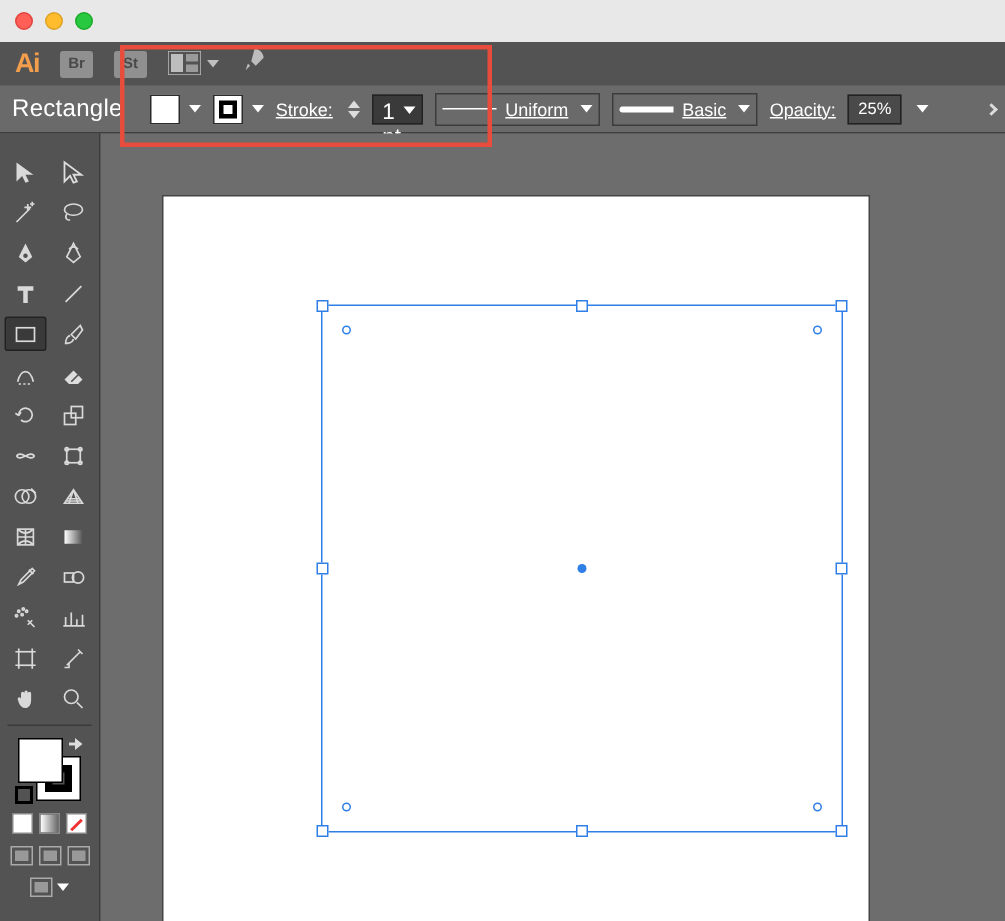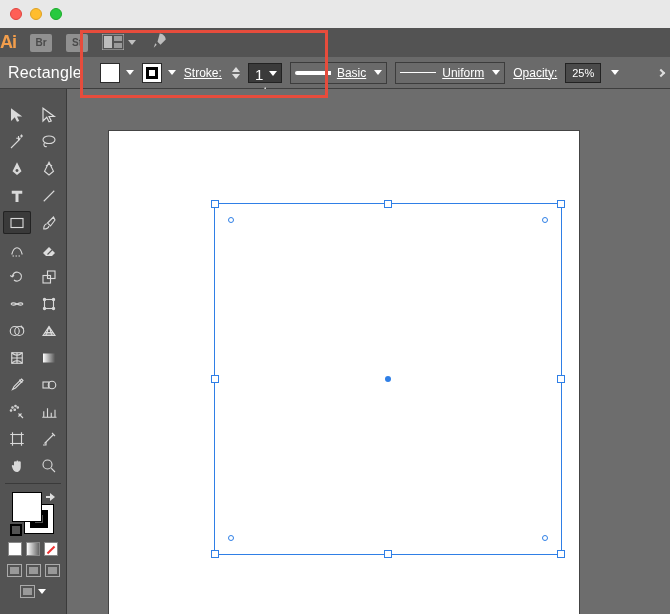--- a/index.html
+++ b/index.html
@@ -6,21 +6,21 @@
     body { width: 670px; height: 614px; background: #545454; overflow: hidden; position: relative; }
 
     
     .titlebar { height: 28px; background: #e8e8e8; display: flex; align-items: center; padding-left: 10px; gap: 8px; }
     .tl-btn { width: 12px; height: 12px; border-radius: 50%; }
     .tl-close { background: #ff5f57; border: 1px solid #e0443e; }
     .tl-min   { background: #ffbd2e; border: 1px solid #dea123; }
     .tl-max   { background: #28c940; border: 1px solid #1aab29; }
 
     
-    .menubar { height: 29px; background: #535353; display: flex; align-items: center; gap: 14px; padding-left: 0; }
+    .menubar { height: 29px; background: #535353; display: flex; align-items: center; gap: 14px; padding-left: 10px; }
     .ai-logo { color: #F29E4C; font-weight: 700; font-size: 18px; letter-spacing: -1px; }
     .mb-badge { width: 22px; height: 18px; background: #909090; border-radius: 2px; display: flex; align-items: center; justify-content: center; font-size: 10px; font-weight: 700; color: #4a4a4a; }
     .mb-layout { width:24px; height:18px; display: flex; }
     .mb-layout svg { width: 22px; height: 16px; }
     .mb-caret { width:0;height:0;border-left:4px solid transparent;border-right:4px solid transparent;border-top:5px solid #c0c0c0; margin-left: 2px; }
     .mb-rocket svg { width: 18px; height: 18px; }
 
     
     .ctrlbar { height: 32px; background: #6a6a6a; border-bottom: 1px solid #3e3e3e; display: flex; align-items: center; padding-left: 8px; gap: 8px; color: #fff; font-size: 11px; }
     .shape-label { color: #fff; font-size: 16px; margin-right: 10px; letter-spacing: 0.2px; }
@@ -144,28 +144,28 @@
   <div class="stepper">
     <div class="step-btn step-up"></div>
     <div class="step-btn step-dn"></div>
   </div>
   <div class="field">
     <span>1 pt</span>
     <span class="dd-caret"></span>
   </div>
 
   <div class="linebox">
+    <div class="line"></div>
+    <span class="lbl">Uniform</span>
+    <span class="dd-caret"></span>
+  </div>
+
+  <div class="linebox">
     <div class="line brush-line"></div>
     <span class="lbl">Basic</span>
-    <span class="dd-caret"></span>
-  </div>
-
-  <div class="linebox">
-    <div class="line"></div>
-    <span class="lbl">Uniform</span>
     <span class="dd-caret"></span>
   </div>
 
   <span class="lbl">Opacity:</span>
   <div class="opacity-field">25%</div>
   <span class="dd-caret"></span>
 
   <div style="flex:1"></div>
   <div class="right-chev"></div>
 </div>

